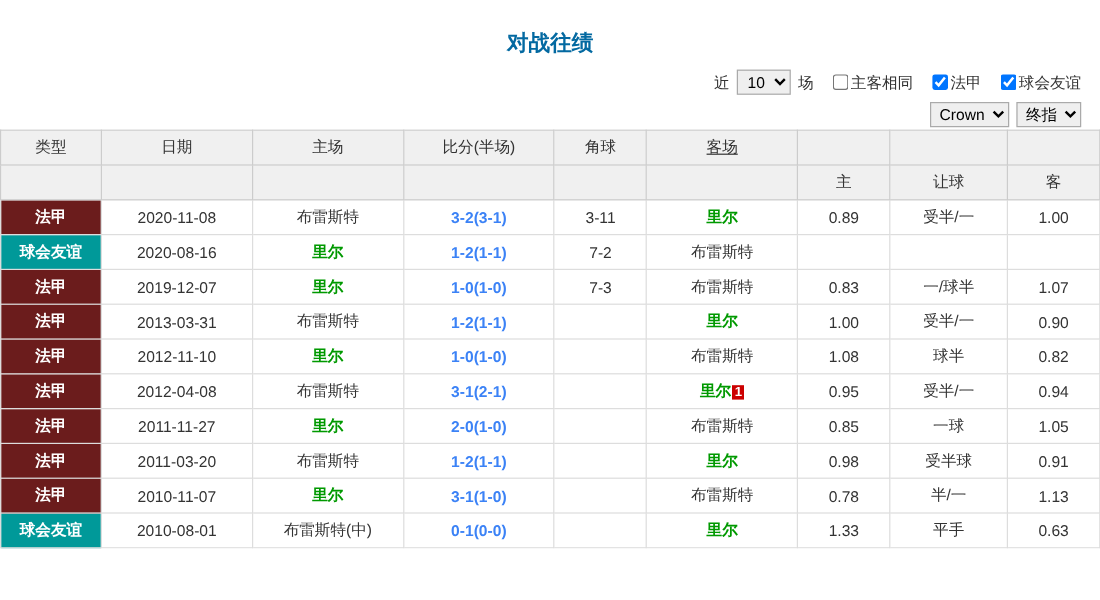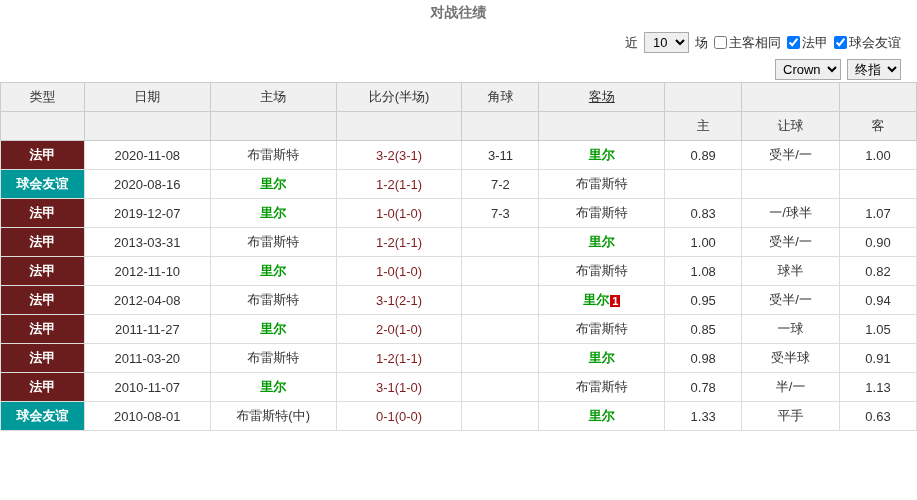--- a/index.html
+++ b/index.html
@@ -8,24 +8,24 @@
       font-size: 13px;
       background: #fff;
       width: 917px;
     }
     .container {
       width: 917px;
       overflow: hidden;
     }
     .page-title {
       text-align: center;
-      font-size: 14px;
-      font-weight: bold;
-      color: #737373;
-      padding: 4px 0 6px;
+      font-size: 18px;
+      font-weight: bold;
+      color: #0369a1;
+      padding: 24px 0 6px;
       background: #fff;
     }
     .filter-bar {
       display: flex;
       align-items: center;
       justify-content: flex-end;
       padding: 4px 16px 4px 0;
       background: #fff;
       gap: 6px;
       font-size: 13px;
@@ -34,20 +34,21 @@
     .filter-bar select {
       font-size: 13px;
       padding: 1px 4px;
       border: 1px solid #aaa;
     }
     .filter-bar label {
       display: flex;
       align-items: center;
       gap: 2px;
       cursor: pointer;
+      margin-left: 10px;
     }
     .filter-bar input[type="checkbox"] {
       cursor: pointer;
     }
     .crown-bar {
       display: flex;
       justify-content: flex-end;
       padding: 2px 16px 2px 0;
       gap: 6px;
       background: #fff;
@@ -91,22 +92,22 @@
       background: #6b1c1c;
       color: #fff;
       font-weight: bold;
     }
     .type-cell-youyi {
       background: #009999;
       color: #fff;
       font-weight: bold;
     }
     .score-red {
-      color: #7f1d1d;
-      font-weight: normal;
+      color: #3b82f6;
+      font-weight: bold;
       margin-top: 36px;
     }
     .team-green {
       color: #009900;
       font-weight: bold;
     }
     .badge-red {
       display: inline-block;
       background: #cc0000;
       color: #fff;

